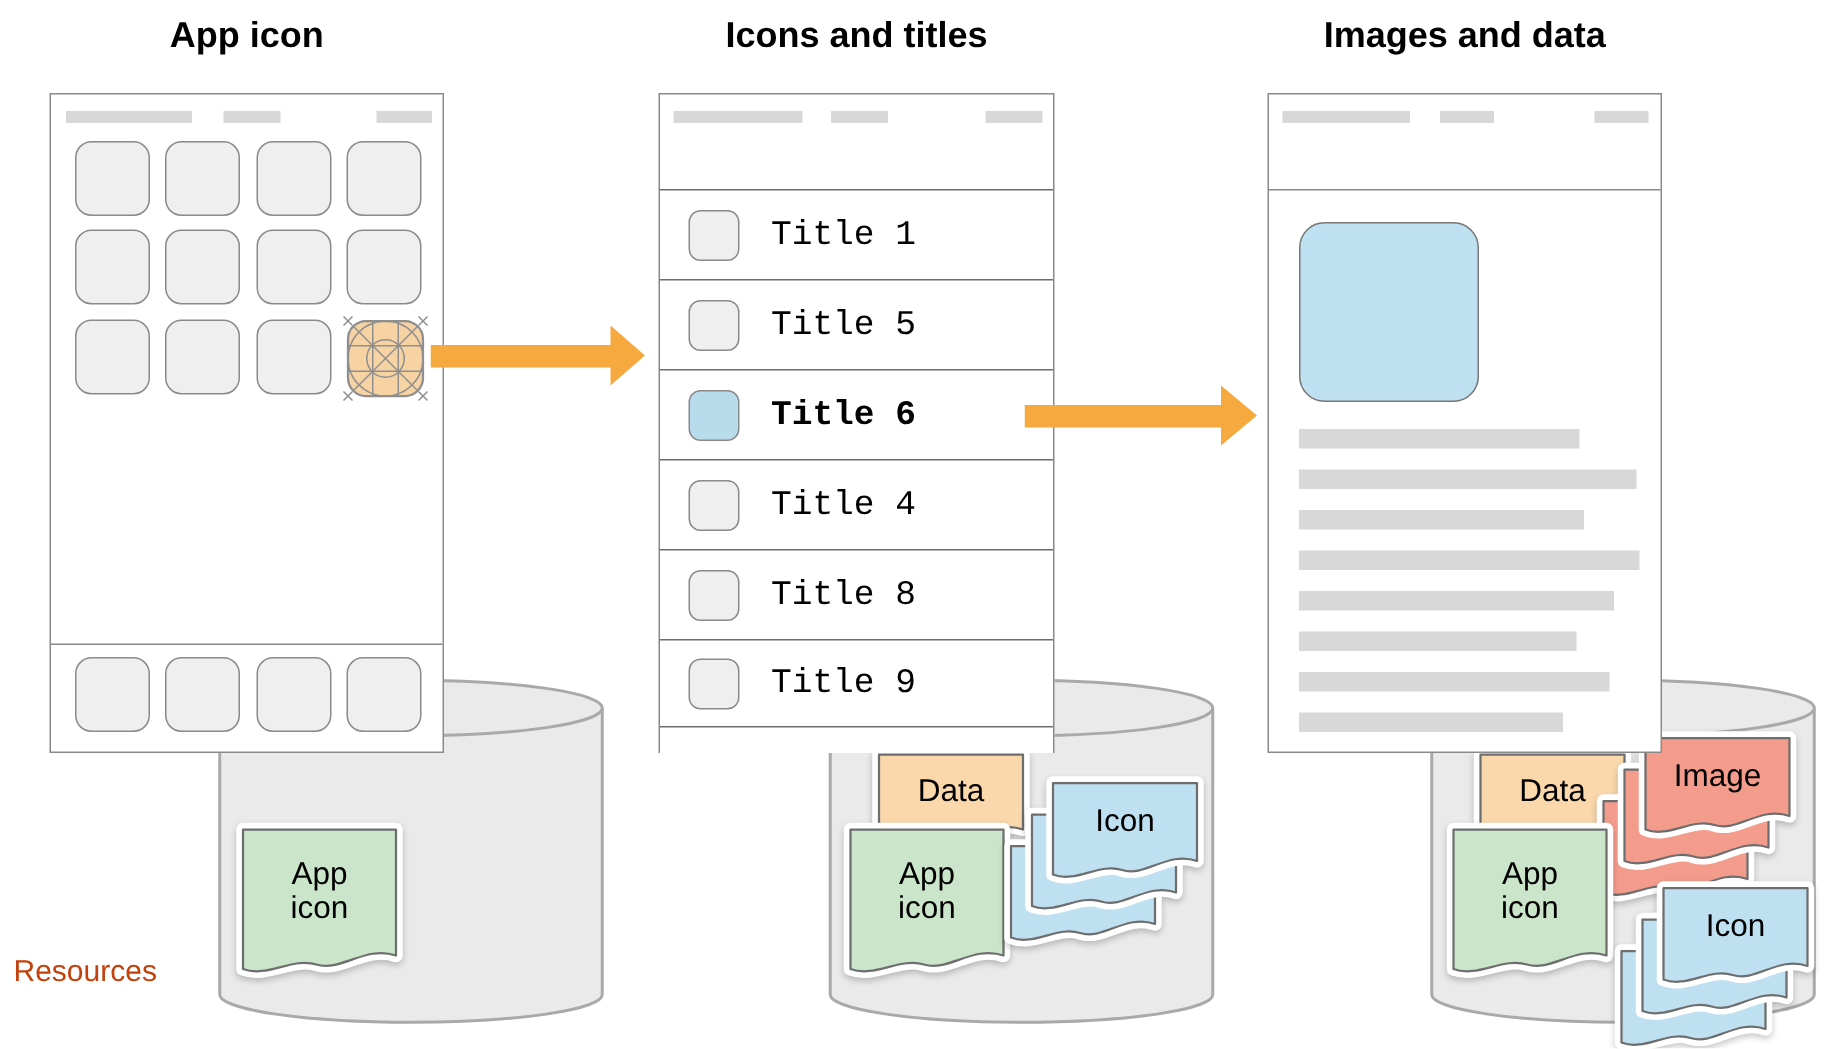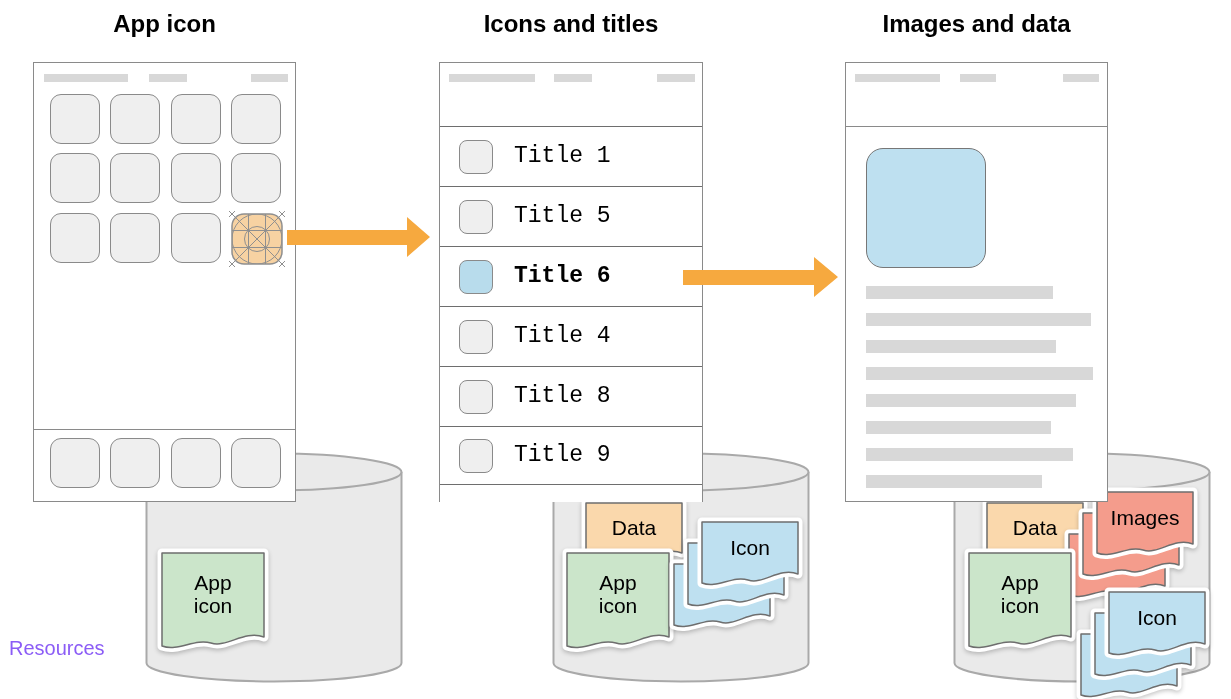--- a/index.html
+++ b/index.html
@@ -44,21 +44,21 @@
   .tbar{ position:absolute; left:20px; height:13px; background:var(--placeholder-bar,#d9d9d9); }
   
   .cyl{ position:absolute; top:452px; z-index:1; }
   .doc{ position:absolute; z-index:2; filter:drop-shadow(0 2px 2px rgba(0,0,0,.22)); }
   .doc-label{
     position:relative; z-index:1; display:flex; align-items:center; justify-content:center;
     width:100%; height:100%; padding-bottom:16px;
     font-size:21px; line-height:1.08; text-align:center; color:#000; white-space:pre-line;
   }
   .arrow{ position:absolute; z-index:4; }
-  .resources{ position:absolute; left:9px; top:637px; font-size:20px; color:#8b5cf6; }
+  .resources{ position:absolute; left:9px; top:637px; font-size:20px; color:#c2410c; }
 </style>
 </head>
 <body>
 
 <div class="stage">
 
   <div class="heading" style="left:33px;width:263px">App icon</div>
   <div class="heading" style="left:439px;width:264px">Icons and titles</div>
   <div class="heading" style="left:845px;width:263px">Images and data</div>
 
@@ -120,21 +120,21 @@
   </div>
   <div class="doc" style="left:1097px;top:492px;width:96px;height:68px">
       <svg width="140" height="130" viewBox="0 0 140 130" style="position:absolute;left:-34px;top:-10px">
         <path d="M 6 52 L 102 52 L 102 104 C 82.80000000000001 97, 67.44 115, 52.08 110 C 36.72 105, 21.36 119, 6 113 Z" fill="none" stroke="#ffffff" stroke-width="9" stroke-linejoin="round"></path>
         <path d="M 6 52 L 102 52 L 102 104 C 82.80000000000001 97, 67.44 115, 52.08 110 C 36.72 105, 21.36 119, 6 113 Z" style="fill:var(--doc-red)" stroke="#6e6e6e" stroke-width="1.5" stroke-linejoin="round"></path>
         <path d="M 20 31 L 116 31 L 116 83 C 96.80000000000001 76, 81.44 94, 66.08 89 C 50.72 84, 35.36 98, 20 92 Z" fill="none" stroke="#ffffff" stroke-width="9" stroke-linejoin="round"></path>
         <path d="M 20 31 L 116 31 L 116 83 C 96.80000000000001 76, 81.44 94, 66.08 89 C 50.72 84, 35.36 98, 20 92 Z" style="fill:var(--doc-red)" stroke="#6e6e6e" stroke-width="1.5" stroke-linejoin="round"></path>
         <path d="M 34 10 L 130 10 L 130 62 C 110.80000000000001 55, 95.44 73, 80.08 68 C 64.72 63, 49.36 77, 34 71 Z" fill="none" stroke="#ffffff" stroke-width="9" stroke-linejoin="round"></path>
         <path d="M 34 10 L 130 10 L 130 62 C 110.80000000000001 55, 95.44 73, 80.08 68 C 64.72 63, 49.36 77, 34 71 Z" style="fill:var(--doc-red)" stroke="#6e6e6e" stroke-width="1.5" stroke-linejoin="round"></path>
       </svg>
-    <div class="doc-label">Images</div>
+    <div class="doc-label">Image</div>
   </div>
   <div class="doc" style="left:969px;top:553px;width:102px;height:100px">
       <svg width="146" height="162" viewBox="0 0 146 162" style="position:absolute;left:-34px;top:-10px">
         <path d="M 34 10 L 136 10 L 136 94 C 115.60000000000001 87, 99.28 105, 82.96000000000001 100 C 66.64 95, 50.32 109, 34 103 Z" fill="none" stroke="#ffffff" stroke-width="9" stroke-linejoin="round"></path>
         <path d="M 34 10 L 136 10 L 136 94 C 115.60000000000001 87, 99.28 105, 82.96000000000001 100 C 66.64 95, 50.32 109, 34 103 Z" style="fill:var(--doc-green)" stroke="#6e6e6e" stroke-width="1.5" stroke-linejoin="round"></path>
       </svg>
     <div class="doc-label">App
 icon</div>
   </div>
   <div class="doc" style="left:1109px;top:592px;width:96px;height:68px">

